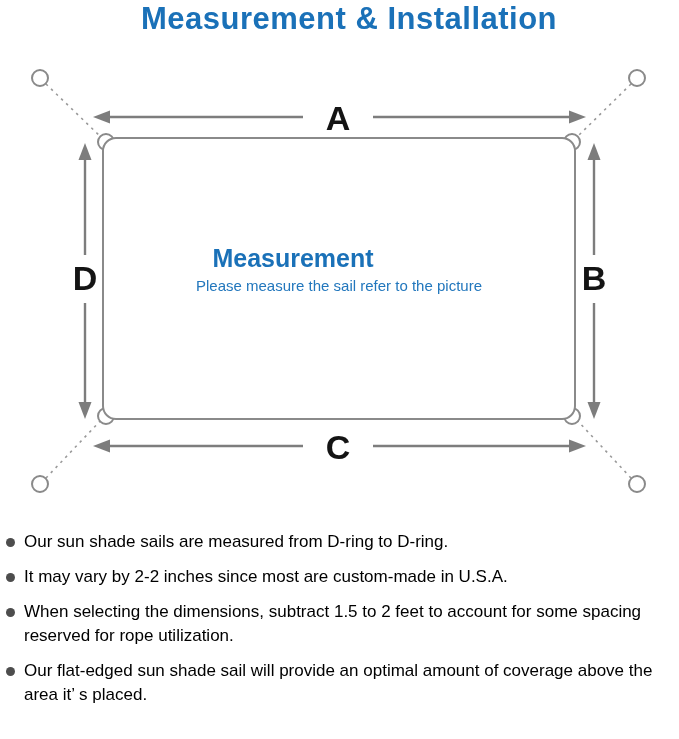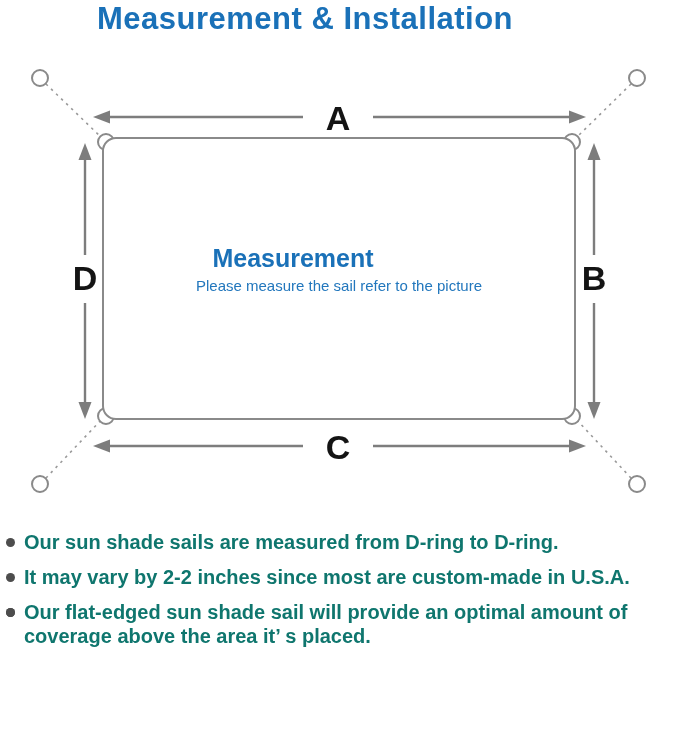--- a/index.html
+++ b/index.html
@@ -13,20 +13,21 @@
   }
   .page-title {
     position: absolute;
     top: 1px; left: 0; width: 610px;
     margin: 0;
     text-align: center;
     font-size: 31px;
     font-weight: 700;
     letter-spacing: 0.5px;
     color: #1a71b8;
+    padding-left: 44px;
   }
   .diagram-svg {
     position: absolute;
     top: 0; left: 0;
   }
   .dim-label {
     position: absolute;
     text-align: center;
     font-size: 34px;
     font-weight: 800;
@@ -57,24 +58,23 @@
     position: absolute;
     left: 4px; top: 530px;
     width: 664px;
     margin: 0; padding: 0;
     list-style: none;
   }
   .note-item {
     position: relative;
     padding-left: 20px;
     margin-bottom: 11px;
-    font-size: 20px;
+    font-size: 17px;
     line-height: 24px;
-    color: #0f766e;
-    font-weight: bold;
+    color: #000000;
   }
   .bullet-dot {
     position: absolute;
     left: 2px; top: 8px;
     width: 9px; height: 9px;
     border-radius: 50%;
     background: #4d4d4d;
   }
 </style>
 </head>
@@ -145,20 +145,21 @@
     <li class="note-item">
       <span class="bullet-dot"></span>
       <span>Our sun shade sails are measured from D-ring to D-ring.</span>
     </li>
     <li class="note-item">
       <span class="bullet-dot"></span>
       <span>It may vary by 2-2 inches since most are custom-made in U.S.A.</span>
     </li>
     <li class="note-item">
       <span class="bullet-dot"></span>
+      <span>When selecting the dimensions, subtract 1.5 to 2 feet to account for some spacing reserved for rope utilization.</span>
     </li>
     <li class="note-item">
       <span class="bullet-dot"></span>
       <span>Our flat-edged sun shade sail will provide an optimal amount of coverage above the area it’ s placed.</span>
     </li>
   </ul>
 
 </div>
 
 </body></html>

